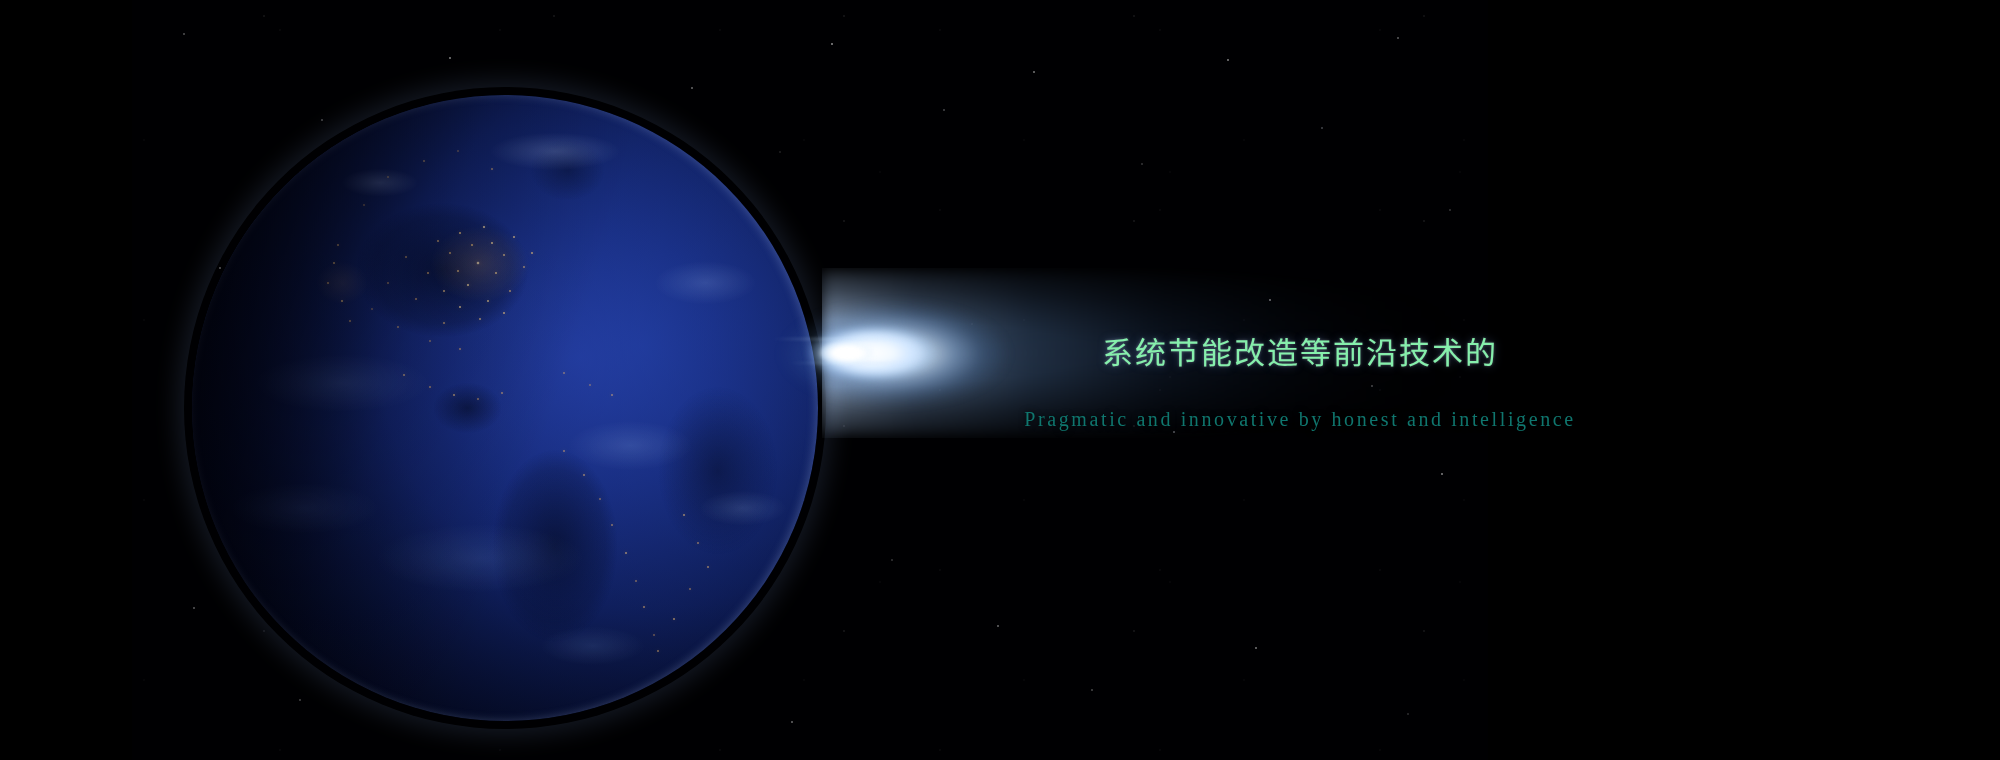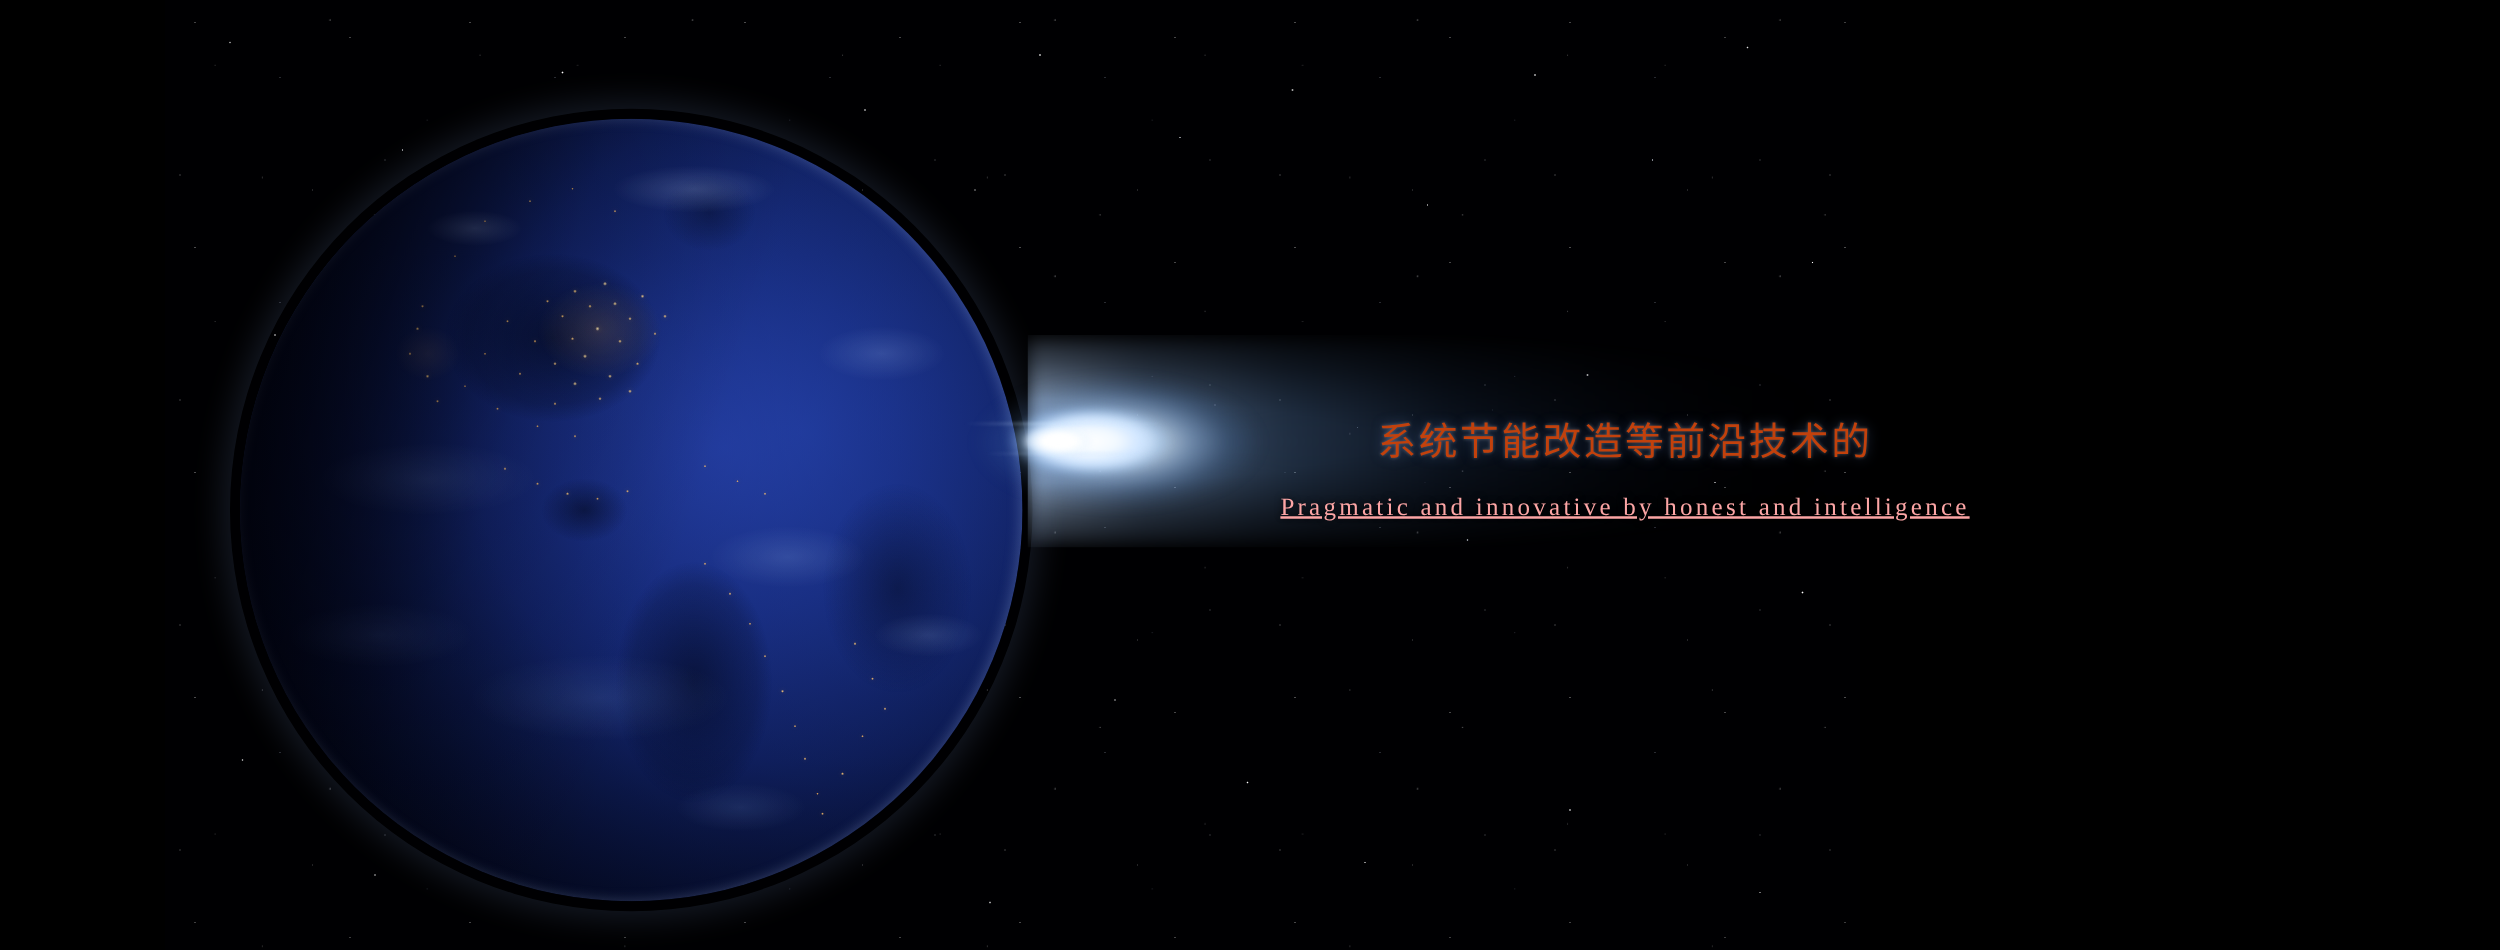--- a/index.html
+++ b/index.html
@@ -404,38 +404,37 @@
   
   #hero-copy {
     position: absolute;
     left: 940px;
     top: 330px;
     width: 720px;
     text-align: center;
     z-index: 5;
   }
   .headline-line {
-    color: #c2410c;
+    color: #86efac;
     font-size: 31px;
     line-height: 47px;
     letter-spacing: 2px;
     font-weight: 400;
     white-space: nowrap;
     text-shadow: 0 0 10px rgba(120,170,255,.35), 0 0 3px rgba(255,255,255,.30);
   }
   #hero-tagline {
-    margin-top: 16px;
-    color: #fca5a5;
+    margin-top: 29px;
+    color: #0f766e;
     font-family: "Liberation Serif", "DejaVu Serif", serif;
     font-size: 20px;
     line-height: 26px;
     letter-spacing: 2.6px;
     white-space: nowrap;
     text-shadow: 0 0 6px rgba(0,0,0,.85);
-    text-decoration: underline;
   }
 
   
   .edge-mask {
     position: absolute;
     top: 0;
     height: 760px;
     background: #000000;
     z-index: 2;
   }

